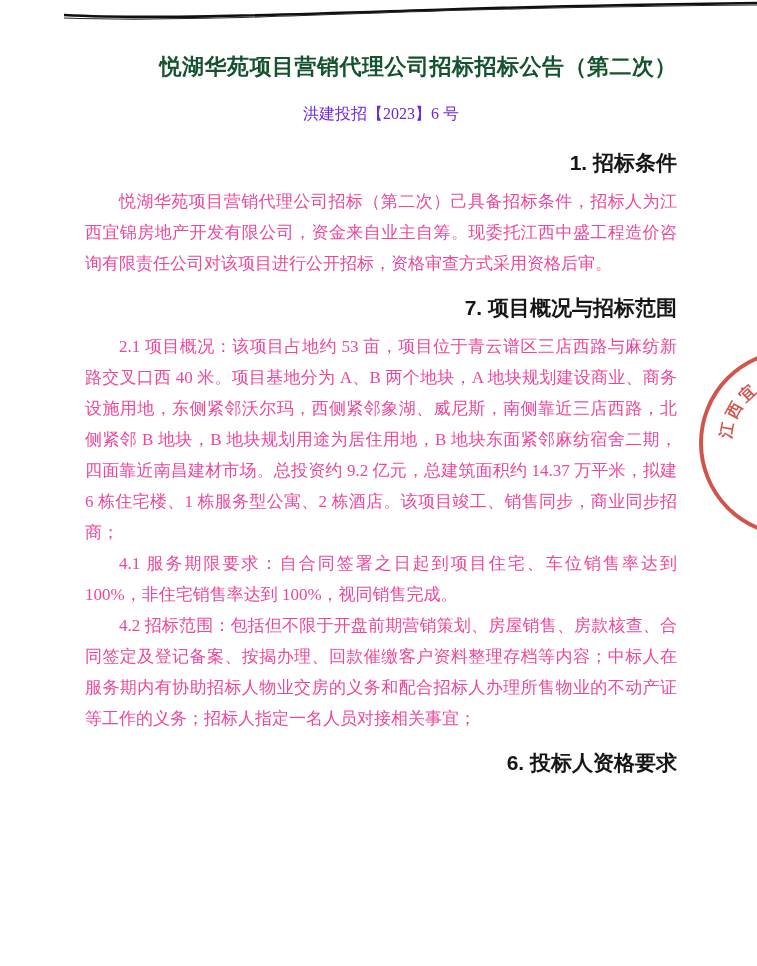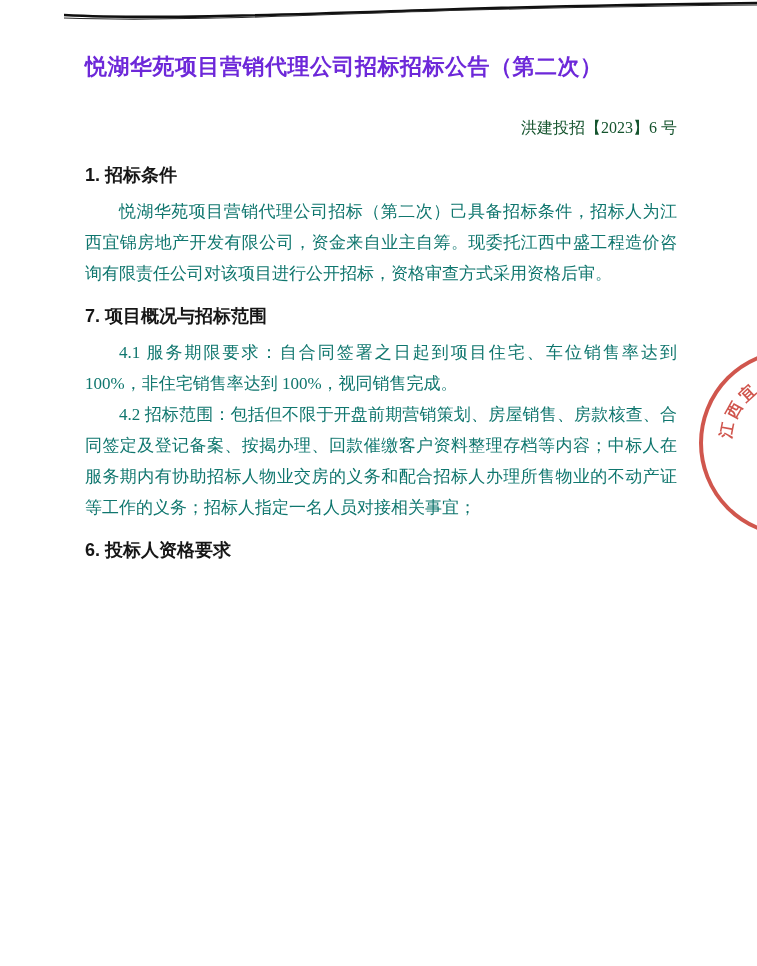--- a/index.html
+++ b/index.html
@@ -27,47 +27,48 @@
   .content {
     position: absolute;
     top: 38px;
     left: 85px;
     width: 592px;
   }
   .doc-title {
     margin: 14px 0 0 0;
     font-size: 22px;
     font-weight: 700;
-    text-align: left;
+    text-align: right;
     letter-spacing: 0.5px;
-    color: #6d28d9;
+    color: #14532d;
   }
   .doc-number {
-    margin-top: 36px;
+    margin-top: 22px;
     font-size: 16px;
-    text-align: right;
-    color: #14532d;
+    text-align: center;
+    color: #6d28d9;
   }
   .section-heading {
     margin: 15px 0 9px 0;
-    font-size: 18px;
+    font-size: 21px;
     font-weight: 700;
     font-family: "Liberation Sans", "DejaVu Sans", sans-serif;
     color: #161616;
+    text-align: right;
   }
   .section-heading.first {
     margin-top: 24px;
   }
   .para {
     margin: 0;
     font-size: 17px;
     line-height: 31px;
     text-align: justify;
     text-indent: 2em;
-    color: #0f766e;
+    color: #ec4899;
   }
   .seal {
     position: absolute;
     left: 688px;
     top: 348px;
     width: 120px;
     height: 200px;
     pointer-events: none;
   }
 </style>
@@ -96,20 +97,21 @@
     <div class="doc-title">悦湖华苑项目营销代理公司招标招标公告（第二次）</div>
     <div class="doc-number">洪建投招【2023】6 号</div>
 
     <div>
       <div class="section-heading first">1. 招标条件</div>
       <p class="para">悦湖华苑项目营销代理公司招标（第二次）己具备招标条件，招标人为江西宜锦房地产开发有限公司，资金来自业主自筹。现委托江西中盛工程造价咨询有限责任公司对该项目进行公开招标，资格审查方式采用资格后审。</p>
     </div>
 
     <div>
       <div class="section-heading">7. 项目概况与招标范围</div>
+      <p class="para">2.1 项目概况：该项目占地约 53 亩，项目位于青云谱区三店西路与麻纺新路交叉口西 40 米。项目基地分为 A、B 两个地块，A 地块规划建设商业、商务设施用地，东侧紧邻沃尔玛，西侧紧邻象湖、威尼斯，南侧靠近三店西路，北侧紧邻 B 地块，B 地块规划用途为居住用地，B 地块东面紧邻麻纺宿舍二期，四面靠近南昌建材市场。总投资约 9.2 亿元，总建筑面积约 14.37 万平米，拟建 6 栋住宅楼、1 栋服务型公寓、2 栋酒店。该项目竣工、销售同步，商业同步招商；</p>
       <p class="para">4.1 服务期限要求：自合同签署之日起到项目住宅、车位销售率达到 100%，非住宅销售率达到 100%，视同销售完成。</p>
       <p class="para">4.2 招标范围：包括但不限于开盘前期营销策划、房屋销售、房款核查、合同签定及登记备案、按揭办理、回款催缴客户资料整理存档等内容；中标人在服务期内有协助招标人物业交房的义务和配合招标人办理所售物业的不动产证等工作的义务；招标人指定一名人员对接相关事宜；</p>
     </div>
 
     <div>
       <div class="section-heading">6. 投标人资格要求</div>
     </div>
 
   </div>
 </div>

